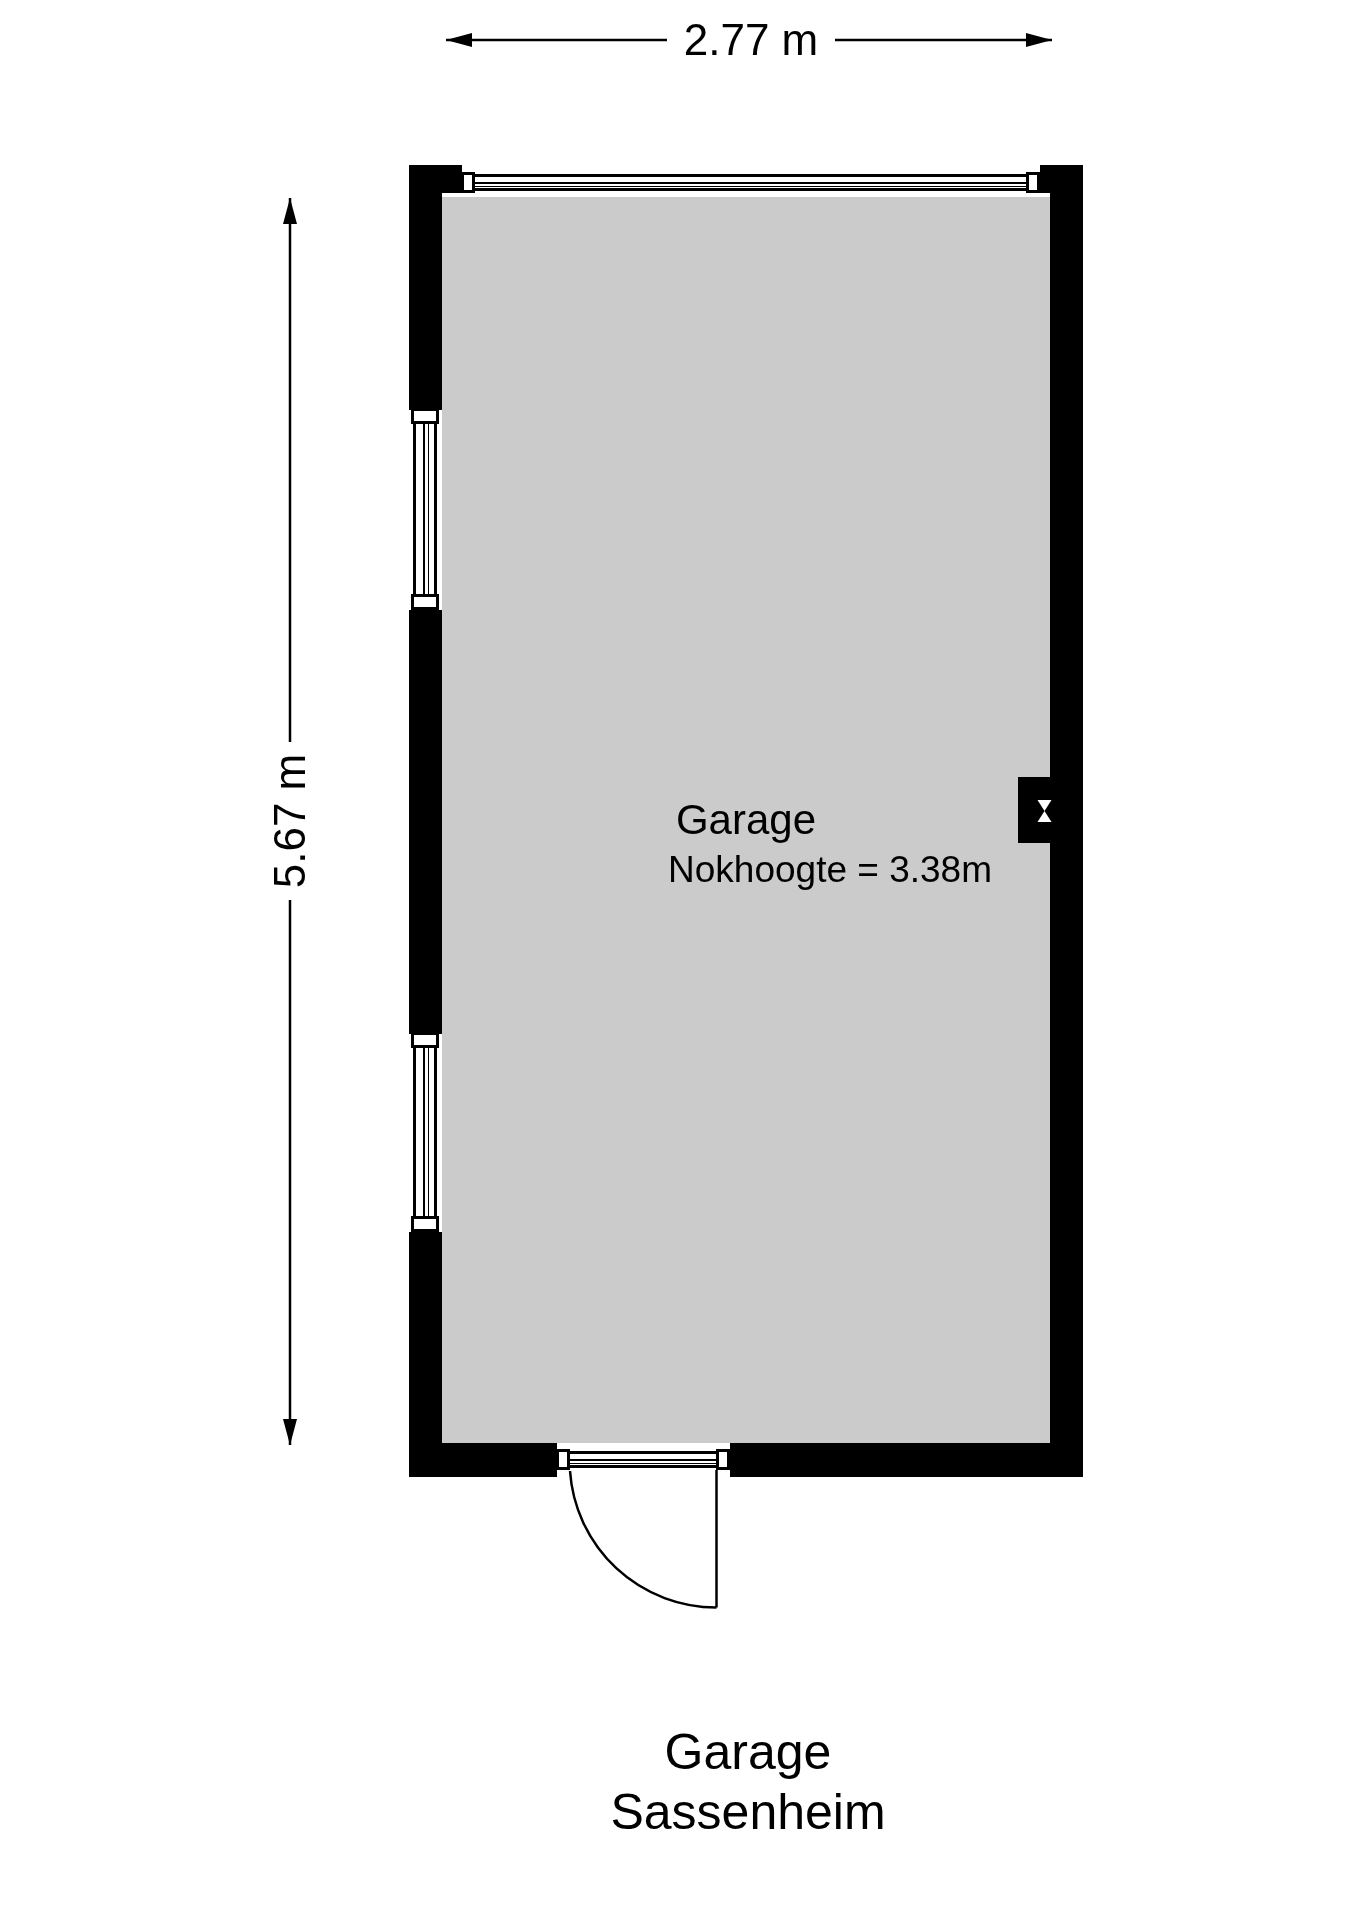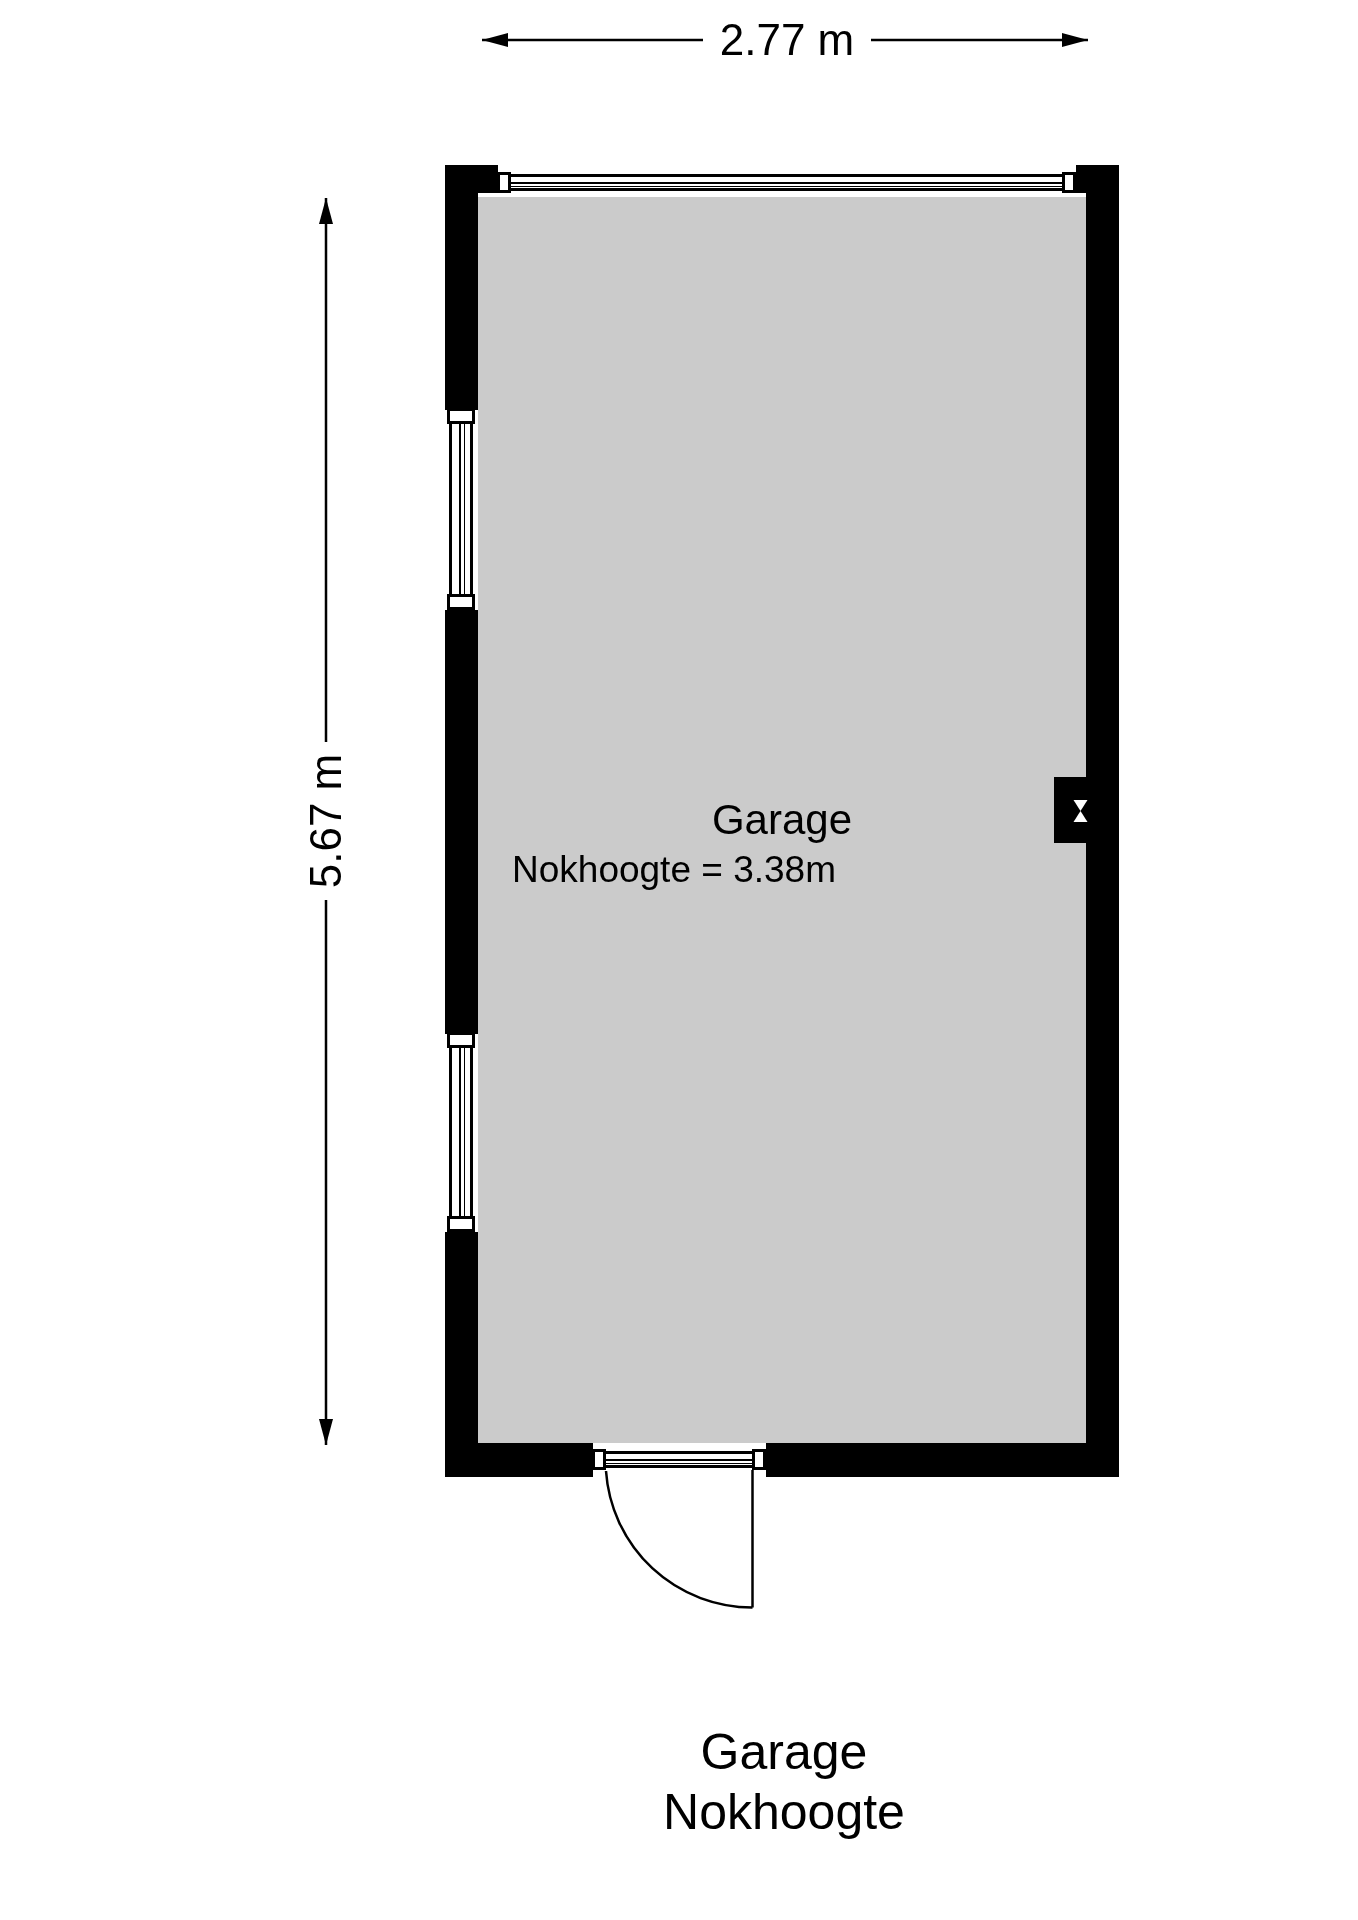--- a/index.html
+++ b/index.html
@@ -1,35 +1,34 @@
 <!DOCTYPE html>
 <html style="--wall: #000000; --floor: #cbcbcb; --line: #000000; --background: #ffffff;"><head>
 <meta charset="utf-8">
 <style>
   html,body { margin:0; padding:0; background:#ffffff; }
   #canvas {
     position:relative; width:1124px; height:1920px;
     background:var(--background,#ffffff); overflow:hidden;
     font-family:"Liberation Sans", sans-serif;
-    margin-left:36px;
   }
   .wall  { position:absolute; background:var(--wall,#000000); }
   .floor { position:absolute; background:var(--floor,#cbcbcb); }
   .hwin  { position:absolute; background:#ffffff; box-sizing:border-box;
            border-top:3.5px solid var(--line,#000); border-bottom:3.5px solid var(--line,#000); }
   .vwin  { position:absolute; background:#ffffff; box-sizing:border-box;
            border-left:3.5px solid var(--line,#000); border-right:3.5px solid var(--line,#000); }
   .hline { position:absolute; left:0; right:0; height:1.8px; background:var(--line,#000); }
   .vline { position:absolute; top:0; bottom:0; width:1.8px; background:var(--line,#000); }
   .cap   { position:absolute; background:#ffffff; box-sizing:border-box; border:3px solid var(--line,#000); }
   .label { position:absolute; color:var(--line,#000); white-space:nowrap; }
   .dim-w { left:631px; top:15px; width:240px; text-align:center; font-size:44px; line-height:50px; }
   .dim-h { left:290px; top:821px; font-size:44px; transform:translate(-50%,-50%) rotate(-90deg); }
   .room-name  { left:596px; top:798px; width:300px; text-align:center; font-size:42px; line-height:44px; }
-  .room-ridge { left:476px; top:850px; width:500px; text-align:left; font-size:37px; line-height:40px; }
+  .room-ridge { left:492px; top:850px; width:500px; text-align:right; font-size:37px; line-height:40px; }
   .caption { position:absolute; left:398px; top:1722px; width:700px; text-align:center;
              font-size:50px; line-height:60px; color:var(--line,#000); }
   svg.overlay { position:absolute; left:0; top:0; pointer-events:none; }
 </style>
 </head>
 <body>
 
 <div id="canvas">
 
   <div class="floor" style="left:442px; top:197px; width:608px; height:1246px;"></div>
@@ -99,16 +98,16 @@
     </g>
   </svg>
 
   <div class="label dim-w">2.77 m</div>
   <div class="label dim-h">5.67 m</div>
   <div class="label room-name">Garage</div>
   <div class="label room-ridge">Nokhoogte = 3.38m</div>
 
   <div class="caption">
     <div>Garage</div>
-    <div>Nokhoogte</div>
+    <div>Sassenheim</div>
   </div>
 
 </div>
 
 </body></html>

